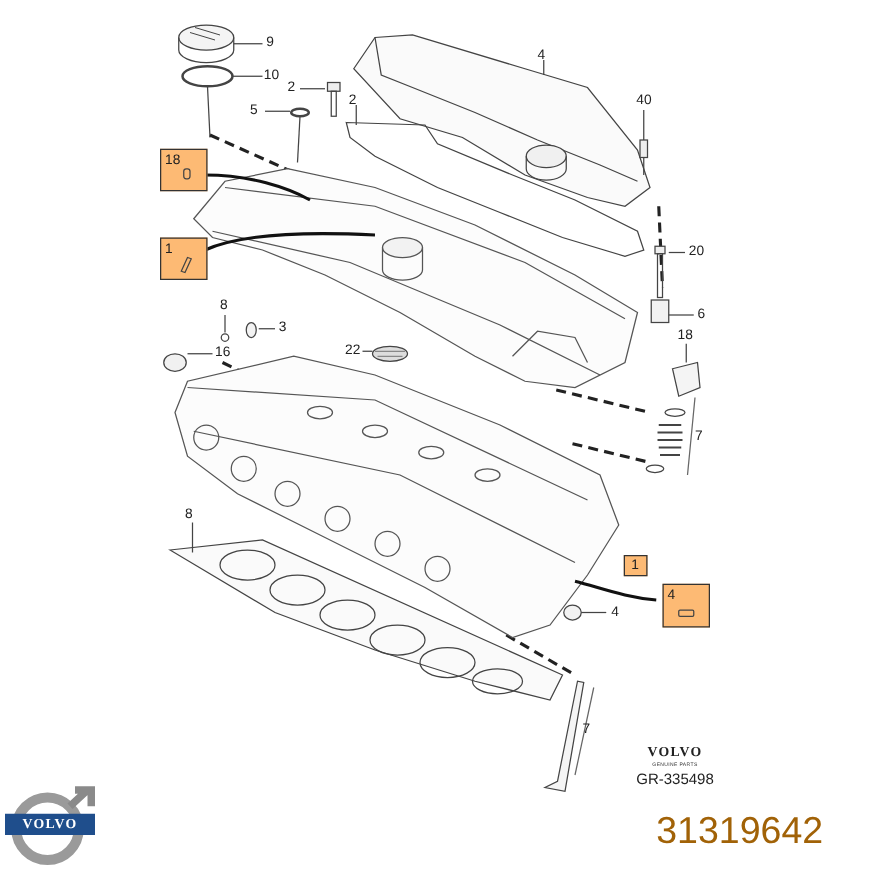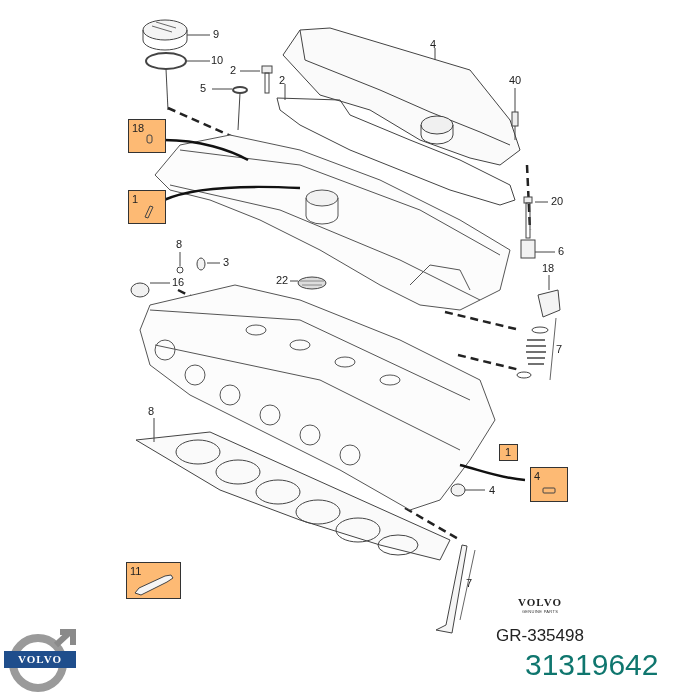--- a/index.html
+++ b/index.html
@@ -4,22 +4,22 @@
 <style>
   html, body { margin: 0; padding: 0; background: #ffffff; }
   #stage { position: relative; width: 700px; height: 700px; background: #fff; overflow: hidden; font-family: "Liberation Sans", sans-serif; }
   svg.art { position: absolute; left: 0; top: 0; }
   .callout { position: absolute; font-family: "Liberation Sans", sans-serif; font-size: 11px; color: #222; line-height: 1; }
   .box { position: absolute; border: 1px solid #333; background: #fdba74; }
   .box .num { position: absolute; left: 3px; top: 2px; font-size: 11px; color: #222; }
   .brand { position: absolute; left: 490px; top: 596px; width: 100px; text-align: center; }
   .brand .wordmark { font-family: "Liberation Serif", serif; font-weight: bold; font-size: 11px; letter-spacing: 1px; color: #222; }
   .brand .sub { font-size: 4px; color: #333; letter-spacing: .3px; margin-top: 1px; }
-  .brand .ref { font-size: 17px; color: #222; margin-top: 12px; }
-  .partno { position: absolute; left: 525px; top: 648px; font-family: "Liberation Sans", sans-serif; font-size: 30px; color: #0f766e; }
+  .brand .ref { font-size: 12px; color: #222; margin-top: 2px; }
+  .partno { position: absolute; left: 525px; top: 648px; font-family: "Liberation Sans", sans-serif; font-size: 30px; color: #a16207; }
   .logo { position: absolute; left: 4px; top: 628px; width: 72px; height: 66px; }
   .logo .bar { position: absolute; left: 0; top: 23px; width: 72px; height: 17px; background: #1f4e8c; color: #fff; font-family: "Liberation Serif", serif; font-weight: bold; font-size: 11px; letter-spacing: 1px; text-align: center; line-height: 17px; }
 </style>
 </head>
 <body>
 
 <div id="stage">
 
   <svg class="art" width="700" height="700" viewBox="0 0 700 700" fill="none" stroke="#444" stroke-width="1">
 
@@ -179,26 +179,20 @@
   </div>
   <div class="box" style="left:499px;top:444px;width:17px;height:15px">
     <span class="num" style="left:5px;top:1px">1</span>
   </div>
   <div class="box" style="left:530px;top:467px;width:36px;height:33px">
     <span class="num">4</span>
     <svg width="36" height="33" style="position:absolute;left:0;top:0">
         <rect x="12" y="20" width="12" height="5" rx="1" fill="none" stroke="#444"></rect>
       </svg>
   </div>
-  <div class="box" style="left:126px;top:562px;width:53px;height:35px">
-    <span class="num">11</span>
-    <svg width="53" height="35" style="position:absolute;left:0;top:0">
-        <path d="M8 30 L12 25 L38 13 L44 12 L46 15 L40 19 L14 32 Z" fill="#f5f5f5" stroke="#444"></path>
-      </svg>
-  </div>
 
   <div class="brand">
     <div class="wordmark">VOLVO</div>
     <div class="sub">GENUINE PARTS</div>
     <div class="ref">GR-335498</div>
   </div>
 
   <div class="logo">
     <svg width="72" height="66" style="position:absolute;left:0;top:0">
       <circle cx="34" cy="35" r="25" fill="none" stroke="#9a9a9a" stroke-width="8"></circle>

